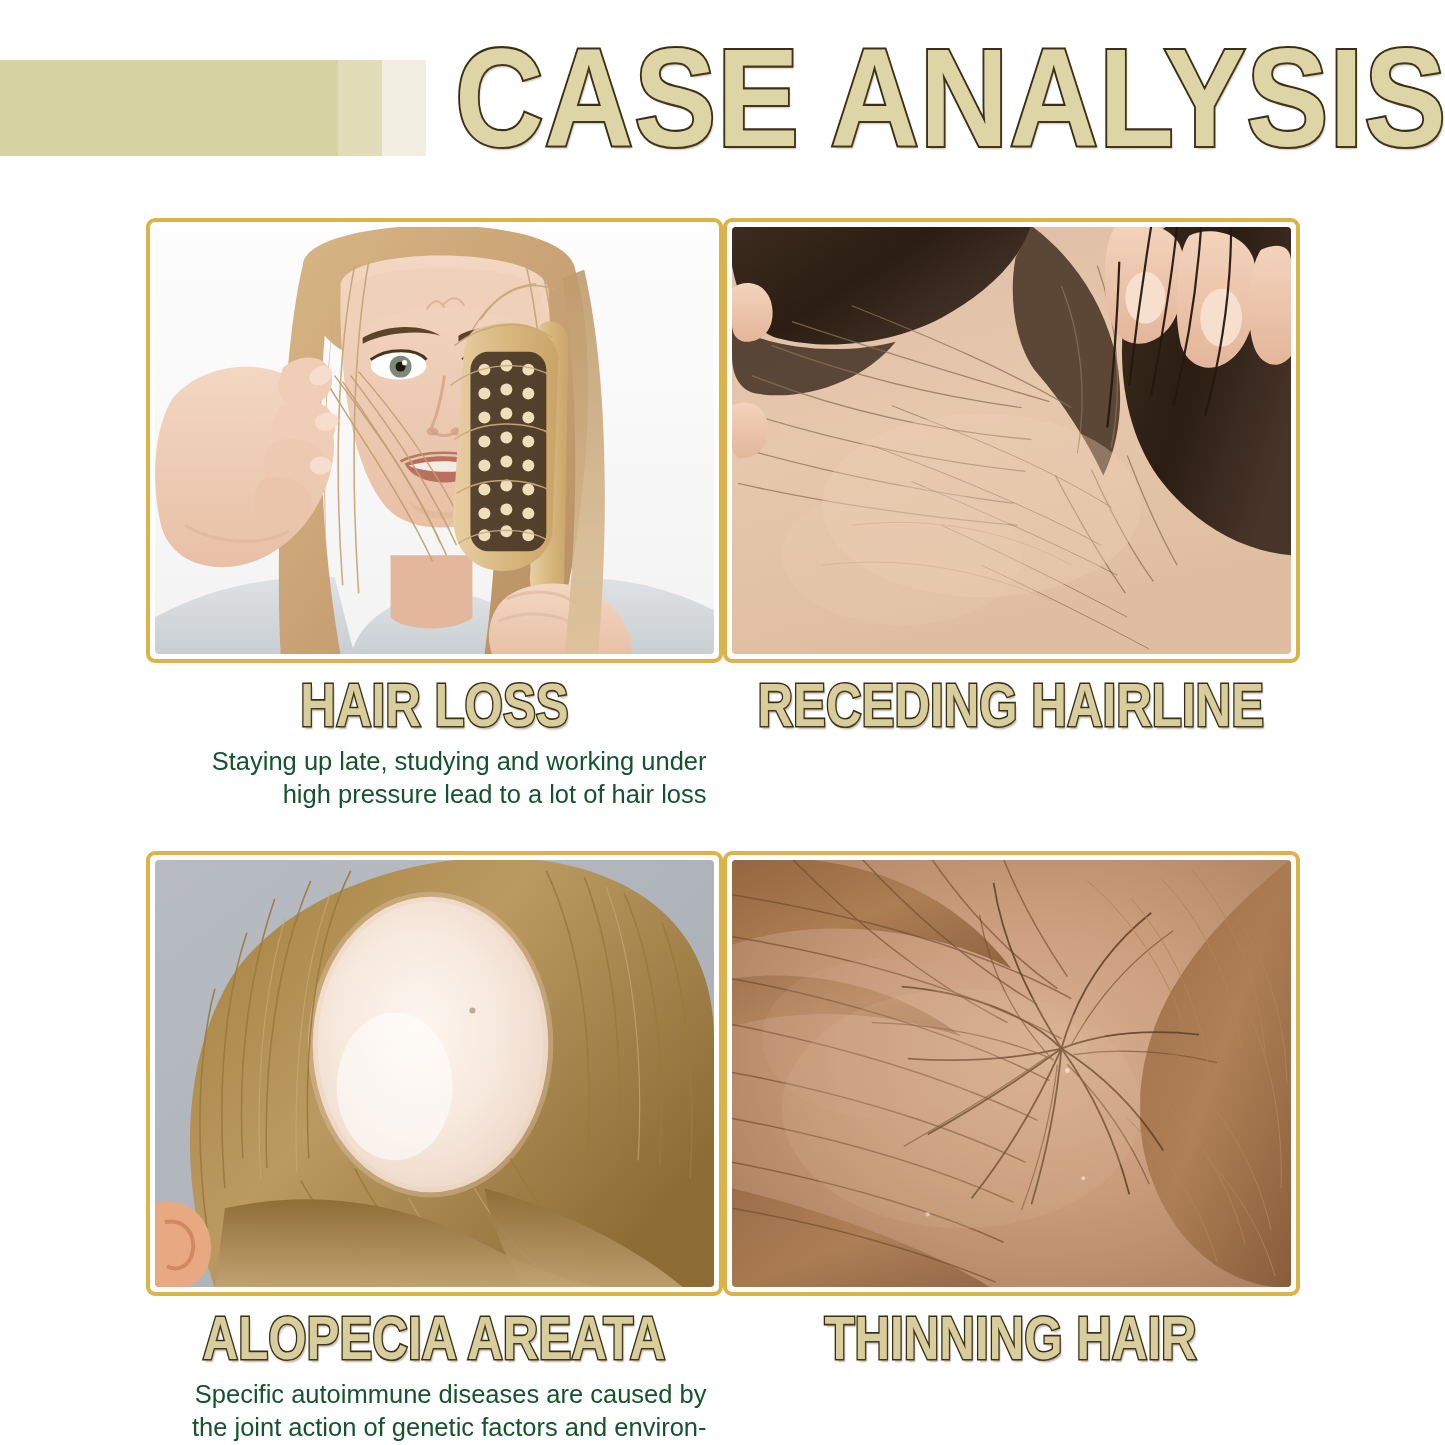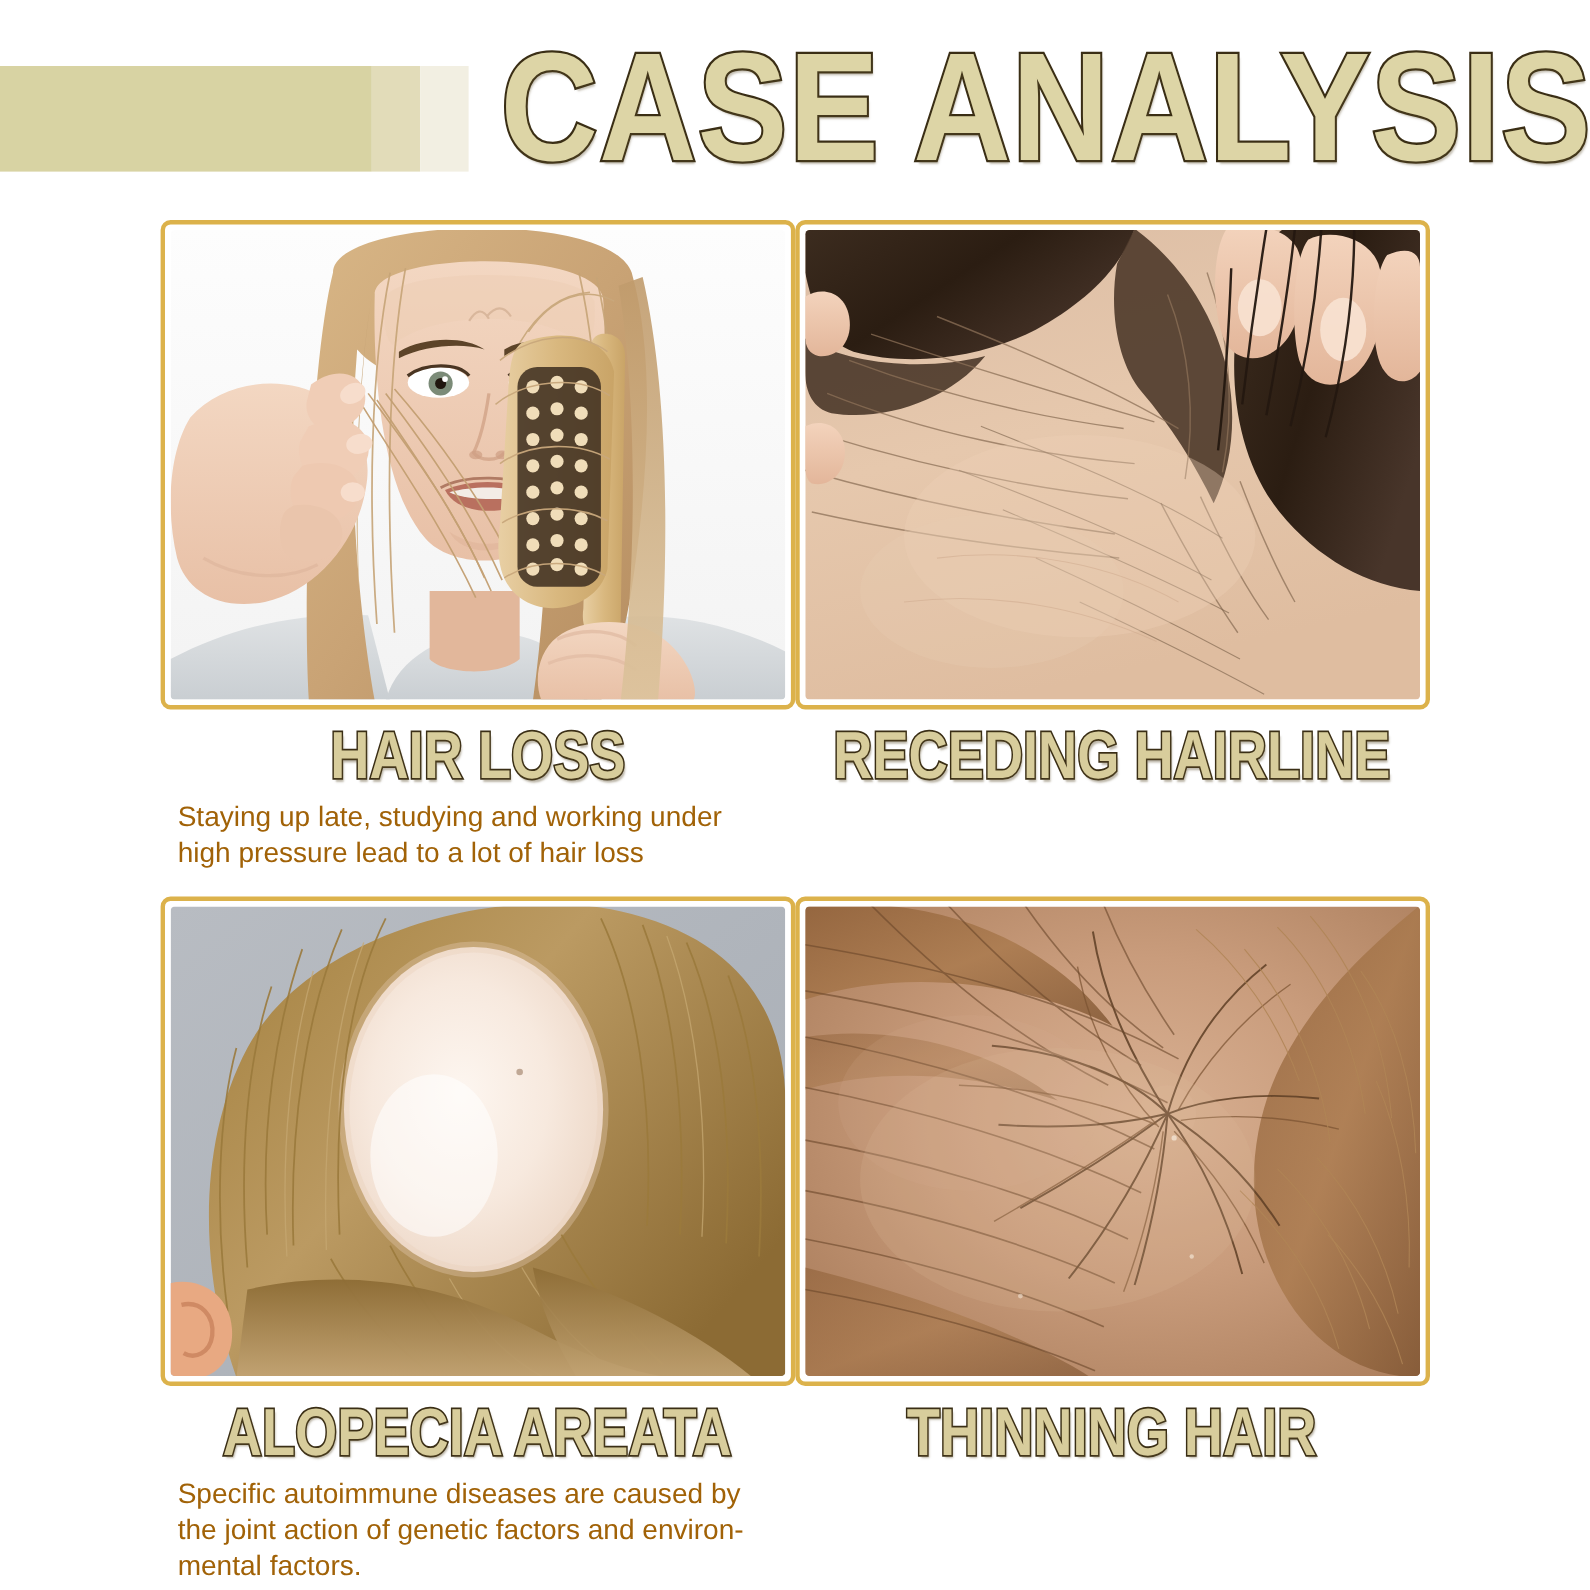--- a/index.html
+++ b/index.html
@@ -62,20 +62,21 @@
   
   #cases {
     position: absolute;
     left: 0;
     top: 200px;
     width: 1445px;
   }
   .case-row {
     display: flex;
     justify-content: center;
+    margin-top: 18px;
   }
 
   .case-card {
     width: 577px;
     display: flex;
     flex-direction: column;
     align-items: center;
   }
 
   .photo-frame {
@@ -109,25 +110,25 @@
     -webkit-text-stroke: 3px #3a2e15;
     paint-order: stroke fill;
     text-shadow: 2px 3px 2px rgba(90,75,40,0.40);
     white-space: nowrap;
     user-select: none;
   }
 
   .case-caption {
     margin-top: 12px;
     width: 545px;
-    text-align: left;
+    text-align: right;
     font-family: "Liberation Sans", sans-serif;
     font-size: 25.5px;
     line-height: 33px;
-    color: #a16207;
+    color: #14532d;
     white-space: pre-line;
   }
 
   .row-gap { height: 22px; }
 </style>
 </head>
 <body>
 
 <div id="header">
 

